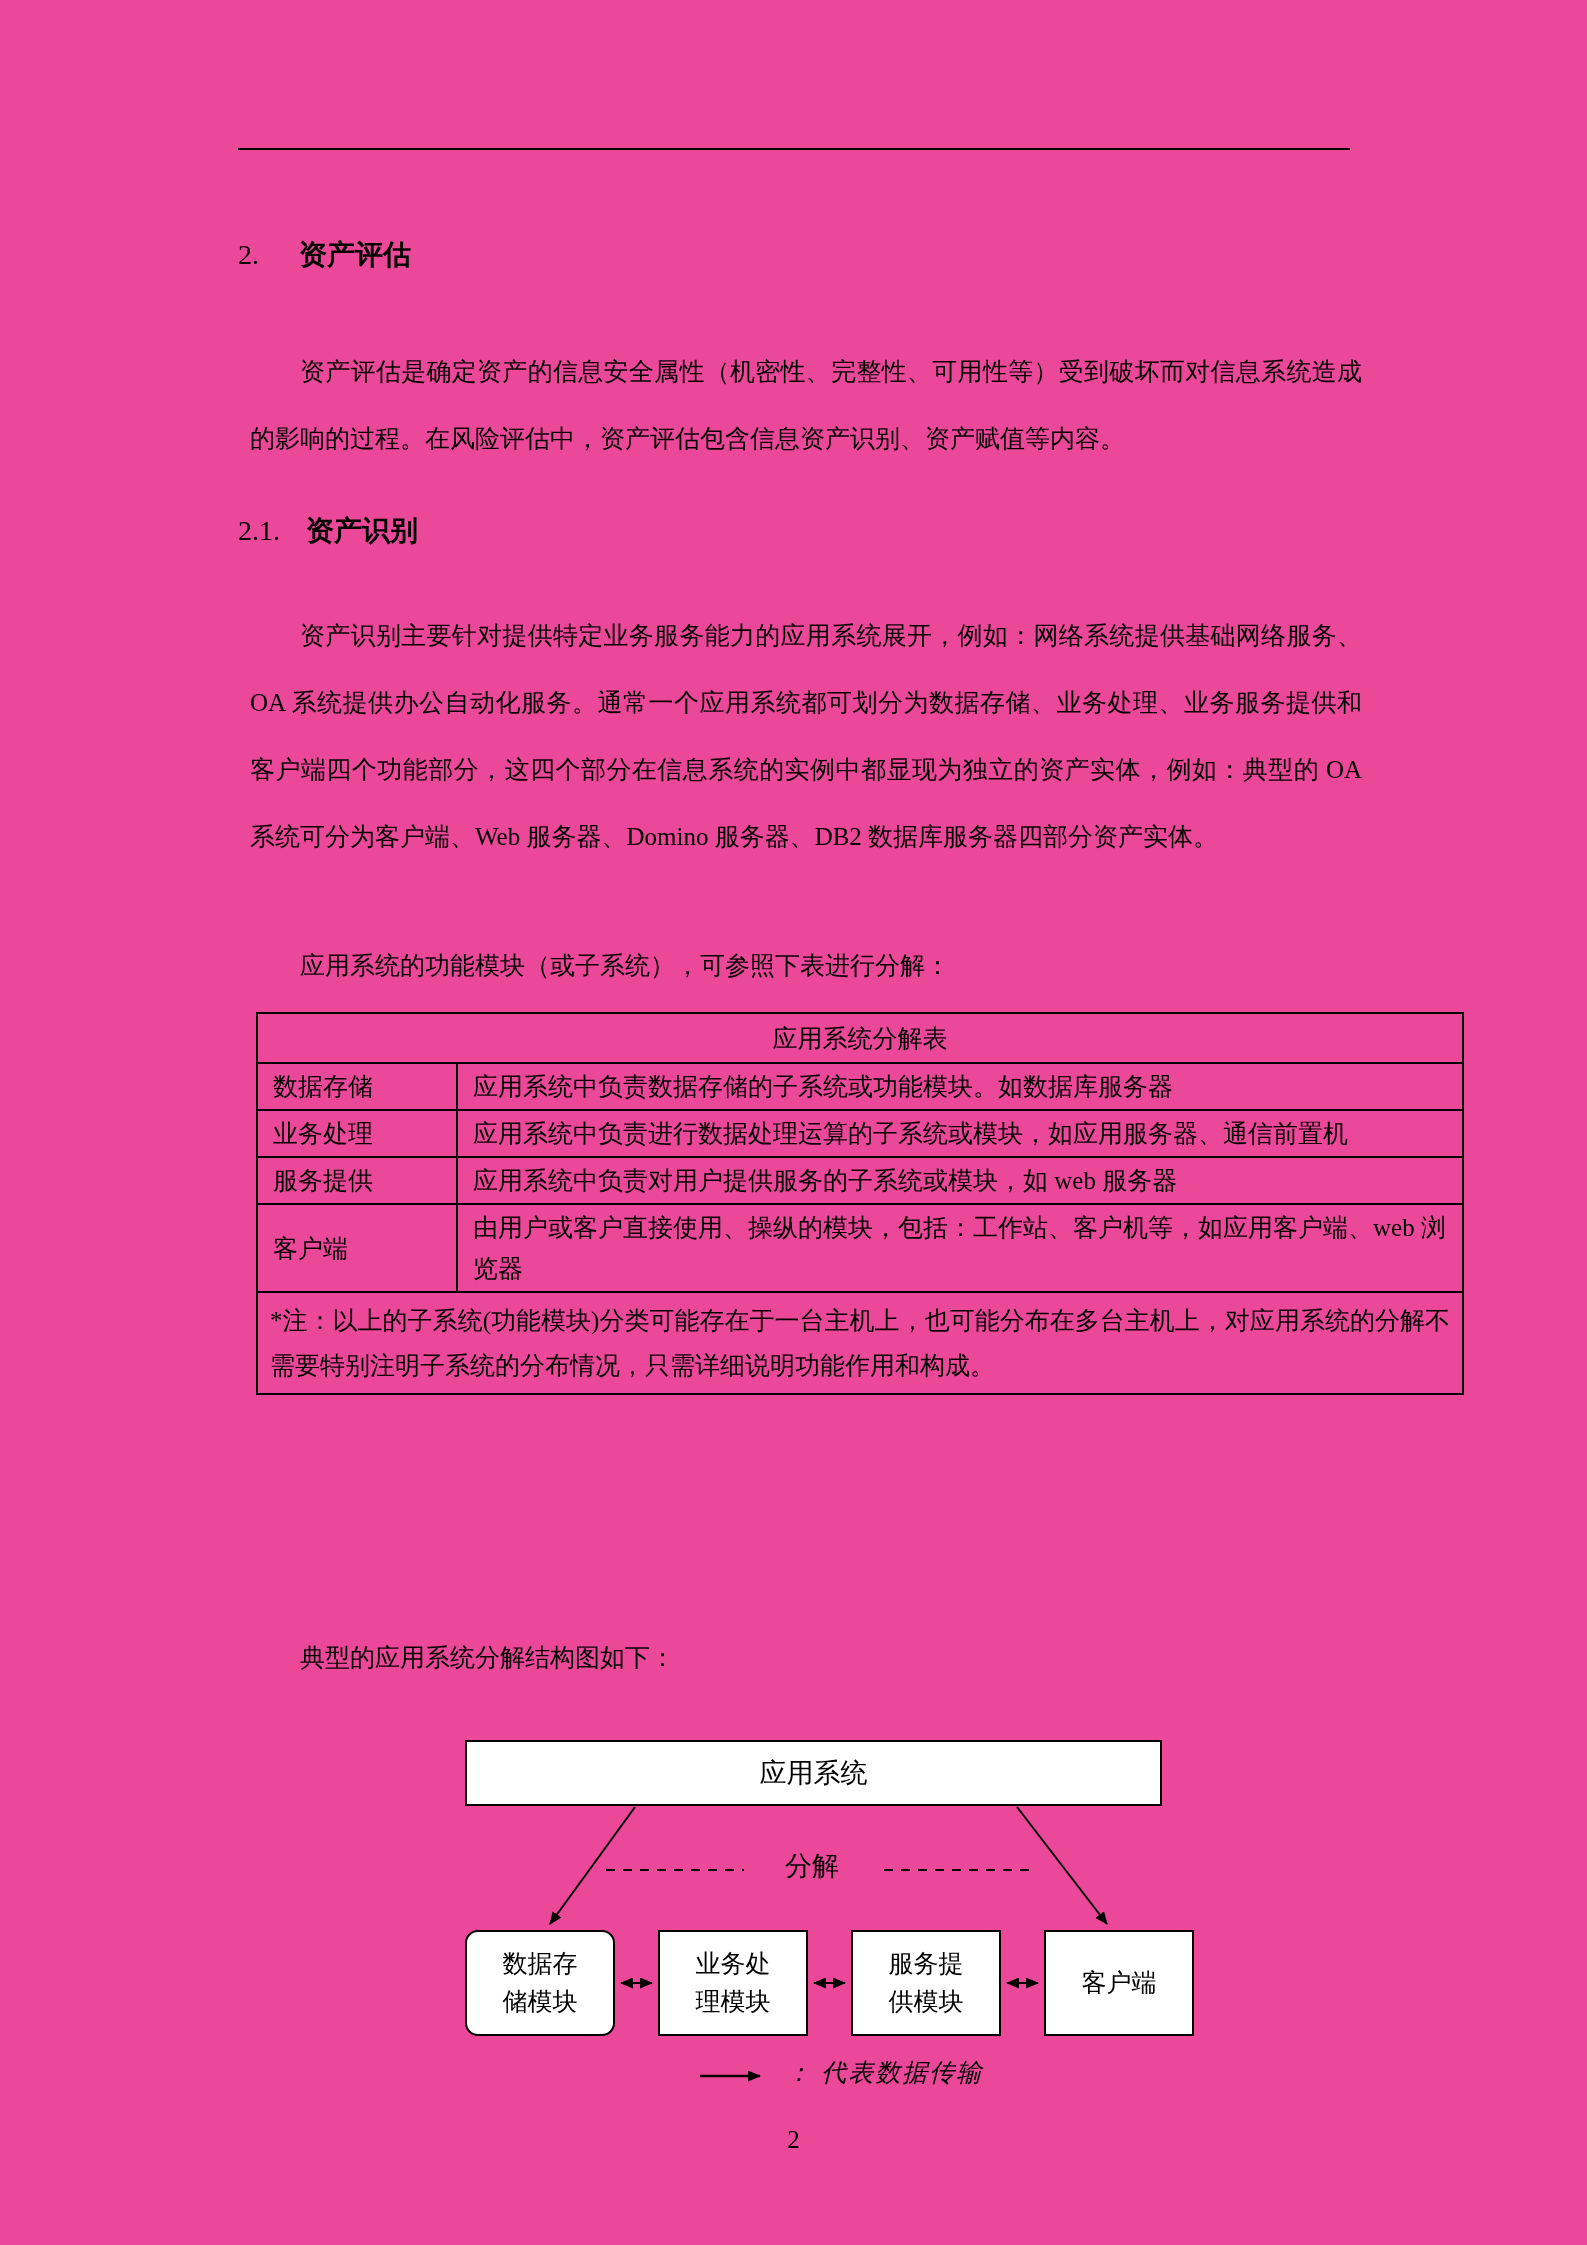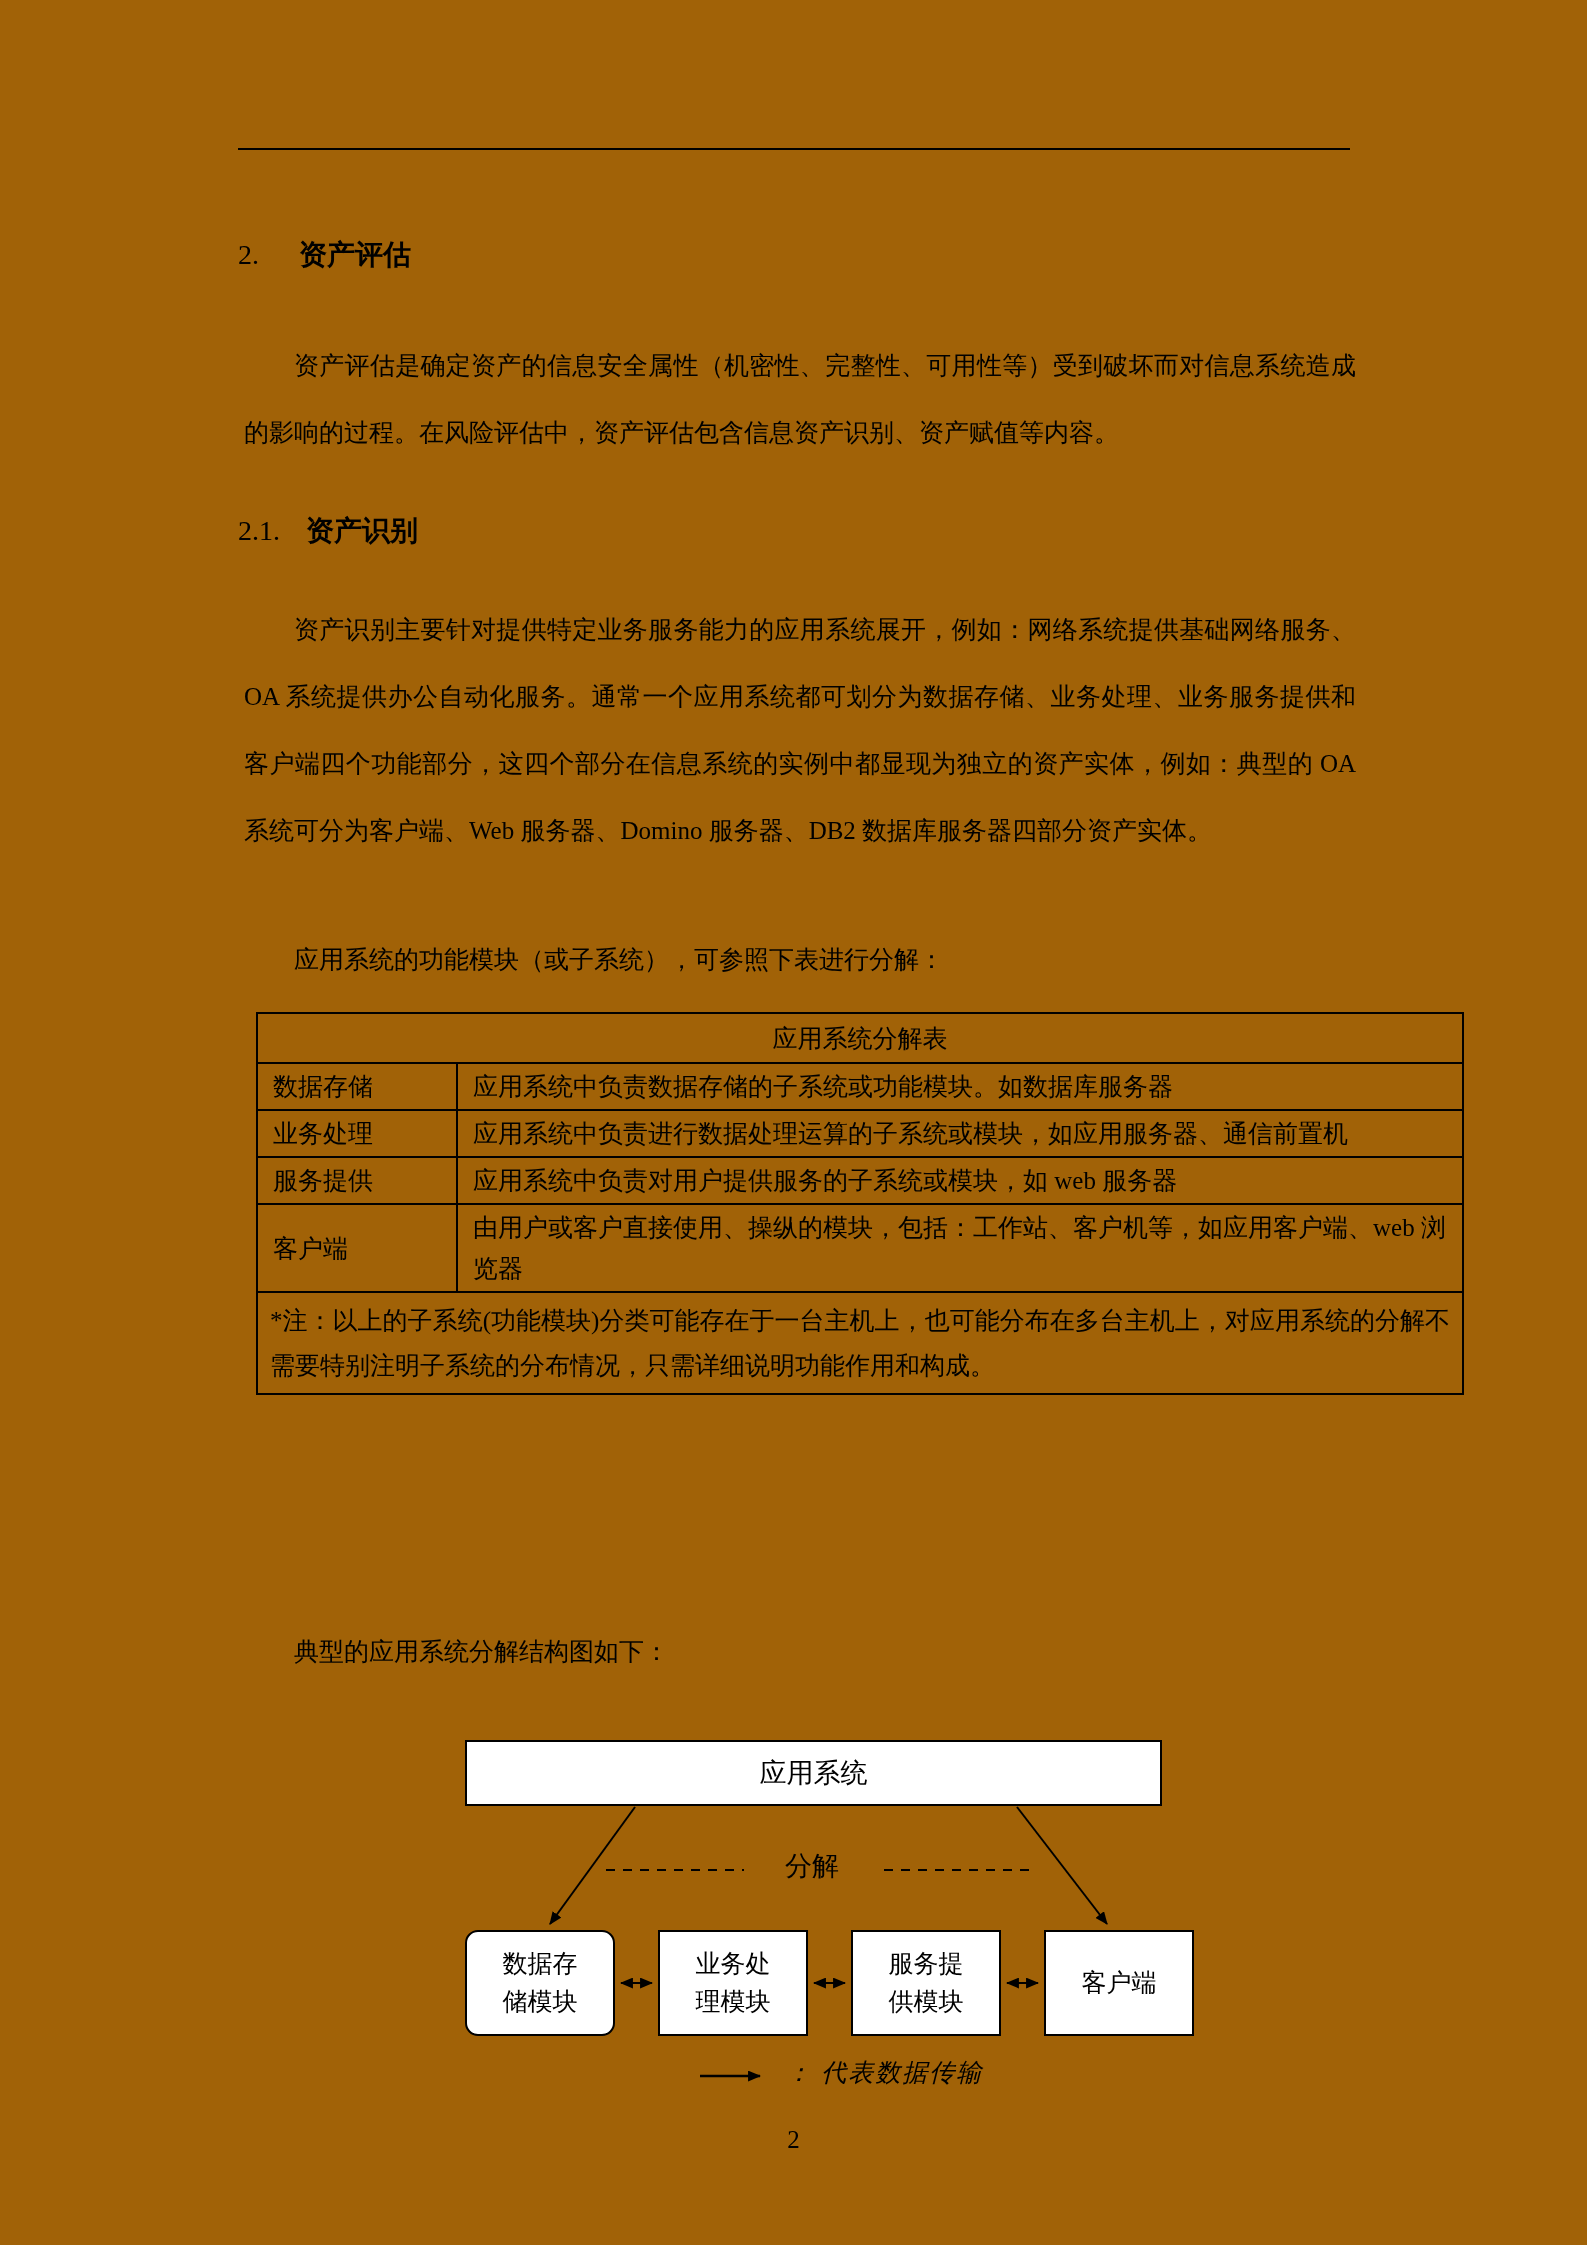--- a/index.html
+++ b/index.html
@@ -1,30 +1,30 @@
 <!DOCTYPE html>
 <html><head>
 <meta charset="utf-8">
 <title>Document Page</title>
 <style>
   html,body{margin:0;padding:0;background:#ffffff;}
-  .page{position:relative;width:1587px;height:2245px;background:#a16207;overflow:hidden;
+  .page{position:relative;width:1587px;height:2245px;background:#ec4899;overflow:hidden;
         font-family:"Liberation Serif","DejaVu Serif",serif;color:#000;}
 
   .rule{position:absolute;top:148px;left:238px;width:1112px;border-top:2px solid #000;}
 
   .h-main{position:absolute;top:236px;left:238px;font-size:28px;}
   .h-sub{position:absolute;top:512px;left:238px;font-size:28px;}
   .h-main .num,.h-sub .num{font-weight:400;display:inline-block;}
   .h-main .num{margin-right:40px;}
   .h-sub .num{margin-right:26px;}
   .h-main .ttl,.h-sub .ttl{font-weight:700;}
 
   .para{position:absolute;left:238px;width:1112px;font-size:25px;line-height:67px;
-        text-align:justify;text-indent:2em;margin:6px;}
+        text-align:justify;text-indent:2em;margin:12px;}
   #p1{top:326px;}
   #p2{top:590px;}
   #p3{top:920px;text-align:left;}
   #p4{top:1476px;}
   #p5{top:1612px;text-align:left;}
 
   table.decomp{position:absolute;top:1012px;left:256px;width:1208px;border-collapse:collapse;
         table-layout:fixed;font-size:25px;}
   .decomp td,.decomp th{border:2px solid #000;padding:2px 15px;line-height:41px;
         font-weight:400;vertical-align:middle;box-sizing:border-box;}

